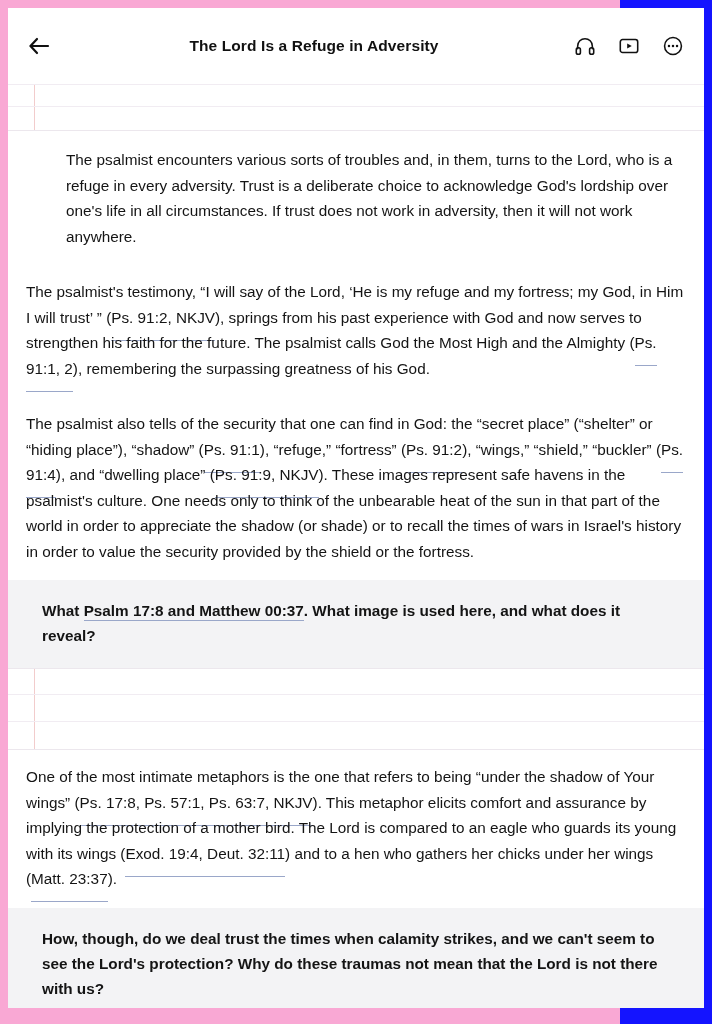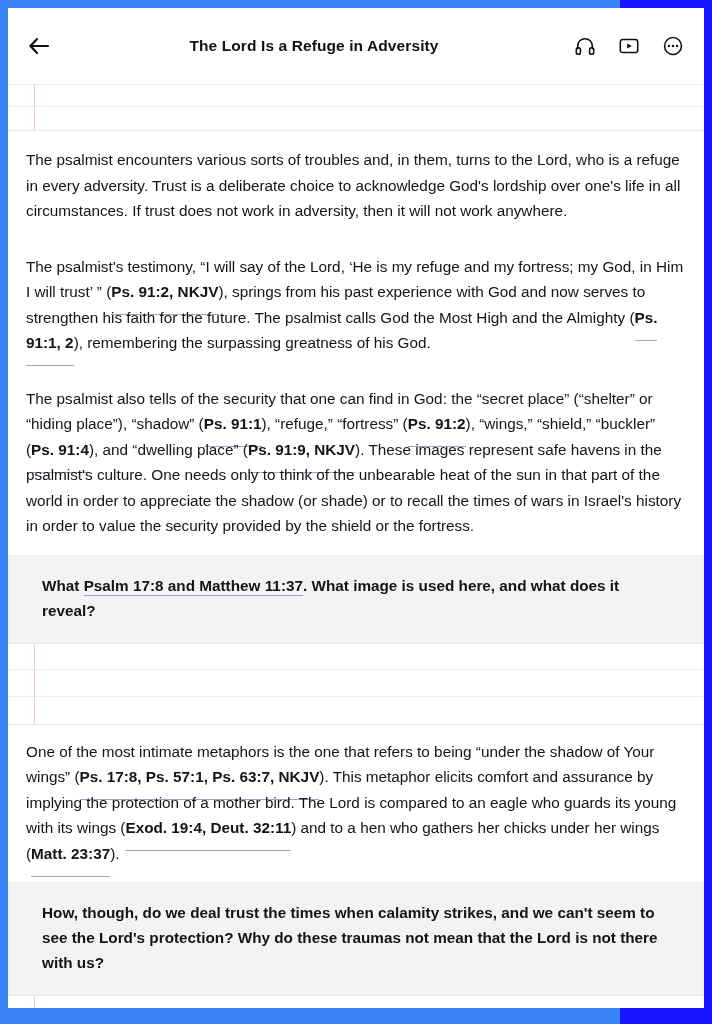--- a/index.html
+++ b/index.html
@@ -11,21 +11,21 @@
     width: 712px;
     height: 1024px;
     font-family: "Liberation Sans", sans-serif;
     overflow: hidden;
   }
   .frame {
     position: absolute;
     left: 0; top: 0;
     width: 620px;
     height: 1024px;
-    background: #3b82f6;
+    background: #f9a8d4;
     box-sizing: border-box;
   }
   .page {
     position: absolute;
     left: 8px;
     top: 8px;
     width: 696px;
     height: 1000px;
     background: #ffffff;
     box-sizing: border-box;
@@ -82,23 +82,23 @@
     background: #ffffff;
   }
   p.para {
     margin: 0;
     padding: 0 18px;
     font-size: 15.3px;
     line-height: 25.5px;
     color: #141414;
   }
   .para-block { padding: 14px 0 16px 0; }
-  .para-block.first { padding-top: 16px; }
+  .para-block.first { padding-top: 16px; margin-left: 40px; }
   .ref {
-    font-weight: bold;
+    font-weight: normal;
     border-bottom: 1.4px solid #9aa7c9;
     padding-bottom: 14px;
     cursor: pointer;
   }
   .refplain {
     border-bottom: 1.4px solid #9aa7c9;
     padding-bottom: 1px;
     cursor: pointer;
   }
 
@@ -200,21 +200,21 @@
 
       <div class="para-block">
         <p class="para"><span>The psalmist's testimony, “I will say of the Lord, ‘He is my refuge and my fortress; my God, in Him I will trust’ ” (</span><span class="ref">Ps. 91:2, NKJV</span><span>), springs from his past experience with God and now serves to strengthen his faith for the future. The psalmist calls God the Most High and the Almighty (</span><span class="ref">Ps. 91:1, 2</span><span>), remembering the surpassing greatness of his God.</span></p>
       </div>
 
       <div class="para-block">
         <p class="para"><span>The psalmist also tells of the security that one can find in God: the “secret place” (“shelter” or “hiding place”), “shadow” (</span><span class="ref">Ps. 91:1</span><span>), “refuge,” “fortress” (</span><span class="ref">Ps. 91:2</span><span>), “wings,” “shield,” “buckler” (</span><span class="ref">Ps. 91:4</span><span>), and “dwelling place” (</span><span class="ref">Ps. 91:9, NKJV</span><span>). These images represent safe havens in the psalmist's culture. One needs only to think of the unbearable heat of the sun in that part of the world in order to appreciate the shadow (or shade) or to recall the times of wars in Israel's history in order to value the security provided by the shield or the fortress.</span></p>
       </div>
 
       <div class="question">
-        <p><span>What </span><span class="refplain">Psalm 17:8 and Matthew 11:37</span><span>. What image is used here, and what does it reveal?</span></p>
+        <p><span>What </span><span class="refplain">Psalm 17:8 and Matthew 00:37</span><span>. What image is used here, and what does it reveal?</span></p>
       </div>
 
       <div class="answer-lines tall">
         <div class="vline"></div>
         <div class="hl" style="top:25px"></div>
         <div class="hl" style="top:52px"></div>
       </div>
 
       <div class="para-block">
         <p class="para"><span>One of the most intimate metaphors is the one that refers to being “under the shadow of Your wings” (</span><span class="ref">Ps. 17:8, Ps. 57:1, Ps. 63:7, NKJV</span><span>). This metaphor elicits comfort and assurance by implying the protection of a mother bird. The Lord is compared to an eagle who guards its young with its wings (</span><span class="ref">Exod. 19:4, Deut. 32:11</span><span>) and to a hen who gathers her chicks under her wings (</span><span class="ref">Matt. 23:37</span><span>).</span></p>

